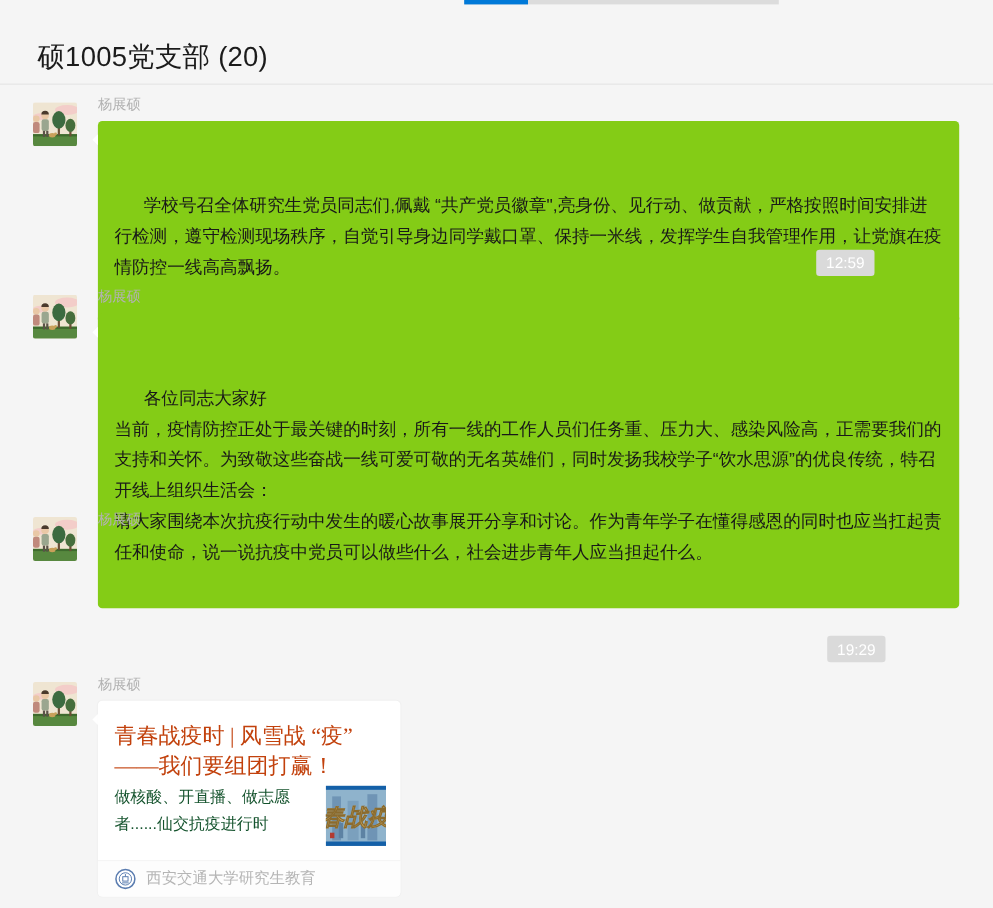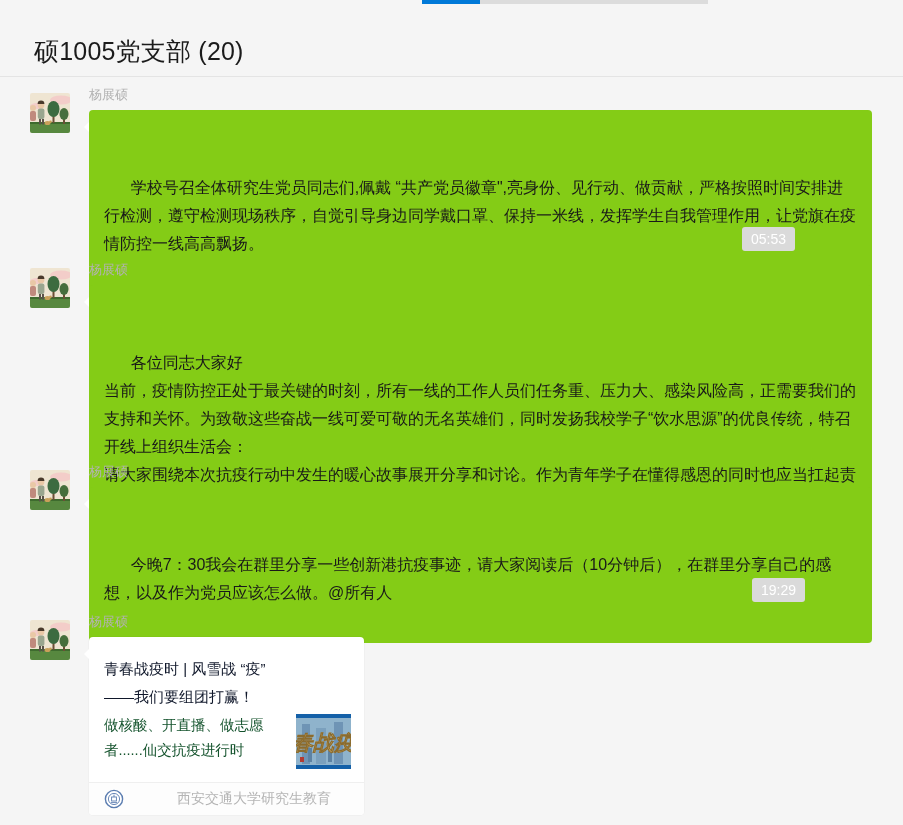--- a/index.html
+++ b/index.html
@@ -26,28 +26,28 @@
 
   
   .timestamp{ position:absolute; background:#dadada; color:#ffffff; font-size:14px;
               line-height:24px; height:24px; padding:0 9px; border-radius:3px; }
   .ts-1{ left:742px; top:227px; }
   .ts-2{ left:752px; top:578px; }
 
   
   .card{ position:relative; margin:6px 0 0 59px; width:275px; background:#fff; border-radius:4px;
          box-shadow:0 0 0 1px rgba(0,0,0,0.02); cursor:pointer; }
-  .card-title{ padding:18px 15px 0; font-size:15px; line-height:28px; color:#0f172a;
-               font-weight:500; white-space:pre-wrap; }
+  .card-title{ padding:18px 15px 0; font-size:20px; line-height:28px; color:#c2410c;
+               font-weight:500; white-space:pre-wrap;font-family:Liberation Serif, serif; }
   .card-body{ position:relative; height:71px; padding:2px 15px 0; }
   .card-desc{ width:180px; font-size:14.5px; line-height:25px; color:#14532d; }
   .card-thumb{ position:absolute; right:13px; top:3px; width:55px; height:55px; overflow:hidden;text-align:center; }
   .card-footer{ display:flex; align-items:center; gap:9px; height:33px; padding:0 15px;
                 border-top:1px solid #efefef; background:#fdfdfd; border-radius:0 0 4px 4px; }
-  .card-source{ font-size:14px; color:#b5b5b5;margin-left:44px; }
+  .card-source{ font-size:14px; color:#b5b5b5; }
   .seal{ width:20px; height:20px; flex:0 0 auto; }
 </style>
 </head>
 <body>
 
 <div class="screen">
 
   <div class="top-scroll-track">
     <div class="top-scroll-thumb"></div>
   </div>
@@ -78,21 +78,21 @@
         <circle cx="20.5" cy="28.8" r="1.3" fill="#c9a05a"></circle>
       </svg>
     </div>
     <div class="sender">杨展硕</div>
     <div class="bubble">
       <div class="bubble-arrow"></div>
       <span>学校号召全体研究生党员同志们,佩戴 “共产党员徽章",亮身份、见行动、做贡献，严格按照时间安排进行检测，遵守检测现场秩序，自觉引导身边同学戴口罩、保持一米线，发挥学生自我管理作用，让党旗在疫情防控一线高高飘扬。</span>
     </div>
   </div>
 
-  <div class="timestamp ts-1">05:53</div>
+  <div class="timestamp ts-1">12:59</div>
 
   <div class="msg" style="top:261px">
     <div class="avatar">
       <svg width="40" height="40" viewBox="0 0 40 40">
         <rect width="40" height="40" fill="#efe5d2"></rect>
         <ellipse cx="31" cy="7" rx="11" ry="4.5" fill="#f3cdc9"></ellipse>
         <ellipse cx="7" cy="13" rx="7" ry="3" fill="#f3cdc9"></ellipse>
         <rect y="29" width="40" height="11" fill="#57883f"></rect>
         <rect y="29" width="40" height="2" fill="#3e6b2e"></rect>
         <rect x="22.5" y="22" width="2" height="8" fill="#6b4f35"></rect>
@@ -136,24 +136,20 @@
         <circle cx="11" cy="12" r="3.4" fill="#e9c8a6"></circle>
         <path d="M7.6 11 a3.4 3.4 0 0 1 6.8 0 z" fill="#4a3a2c"></path>
         <rect x="7.8" y="15.5" width="6.6" height="10.5" rx="2" fill="#9aa68f"></rect>
         <rect x="9" y="26" width="2" height="5.5" fill="#5a5248"></rect>
         <rect x="12" y="26" width="2" height="5.5" fill="#5a5248"></rect>
         <ellipse cx="17.5" cy="30" rx="3" ry="2" fill="#c9a05a"></ellipse>
         <circle cx="20.5" cy="28.8" r="1.3" fill="#c9a05a"></circle>
       </svg>
     </div>
     <div class="sender">杨展硕</div>
-    <div class="bubble">
-      <div class="bubble-arrow"></div>
-      <span>今晚7：30我会在群里分享一些创新港抗疫事迹，请大家阅读后（10分钟后），在群里分享自己的感想，以及作为党员应该怎么做。@所有人</span>
-    </div>
   </div>
 
   <div class="timestamp ts-2">19:29</div>
 
   <div class="msg" style="top:613px">
     <div class="avatar">
       <svg width="40" height="40" viewBox="0 0 40 40">
         <rect width="40" height="40" fill="#efe5d2"></rect>
         <ellipse cx="31" cy="7" rx="11" ry="4.5" fill="#f3cdc9"></ellipse>
         <ellipse cx="7" cy="13" rx="7" ry="3" fill="#f3cdc9"></ellipse>

